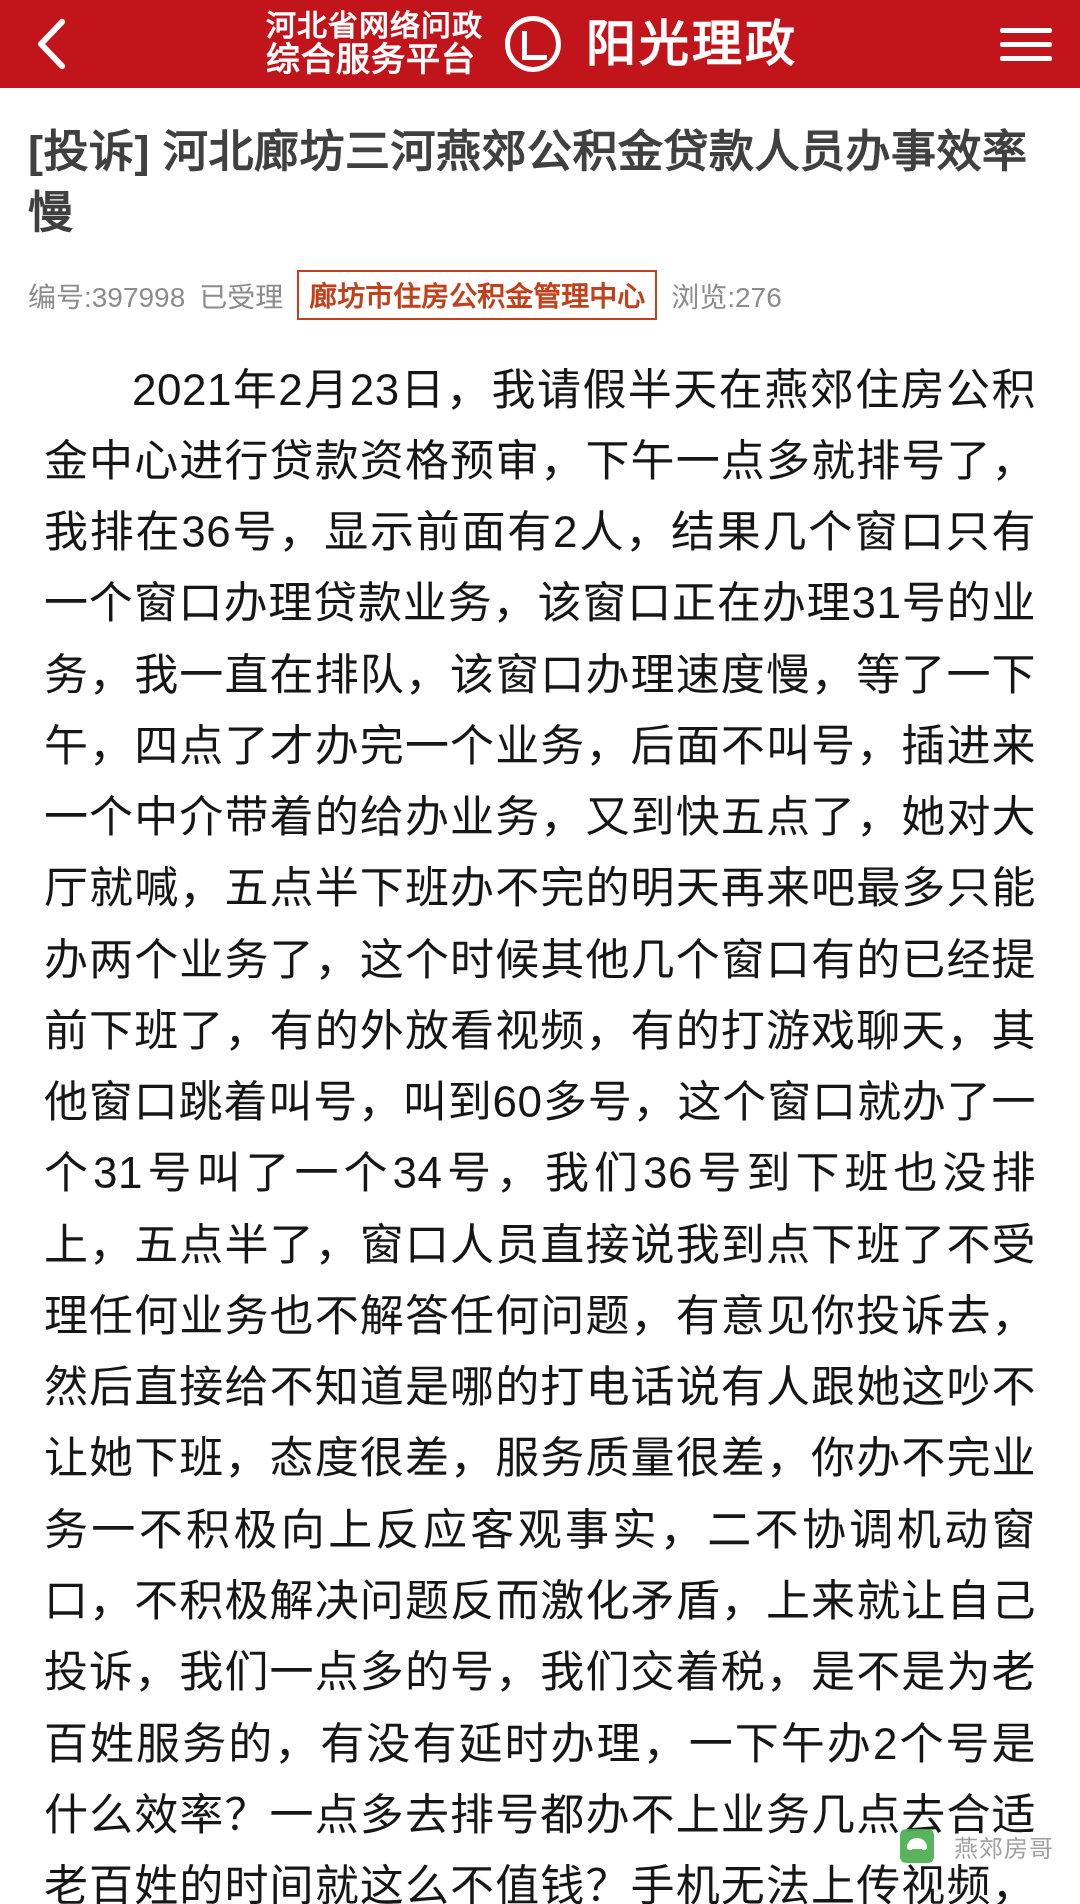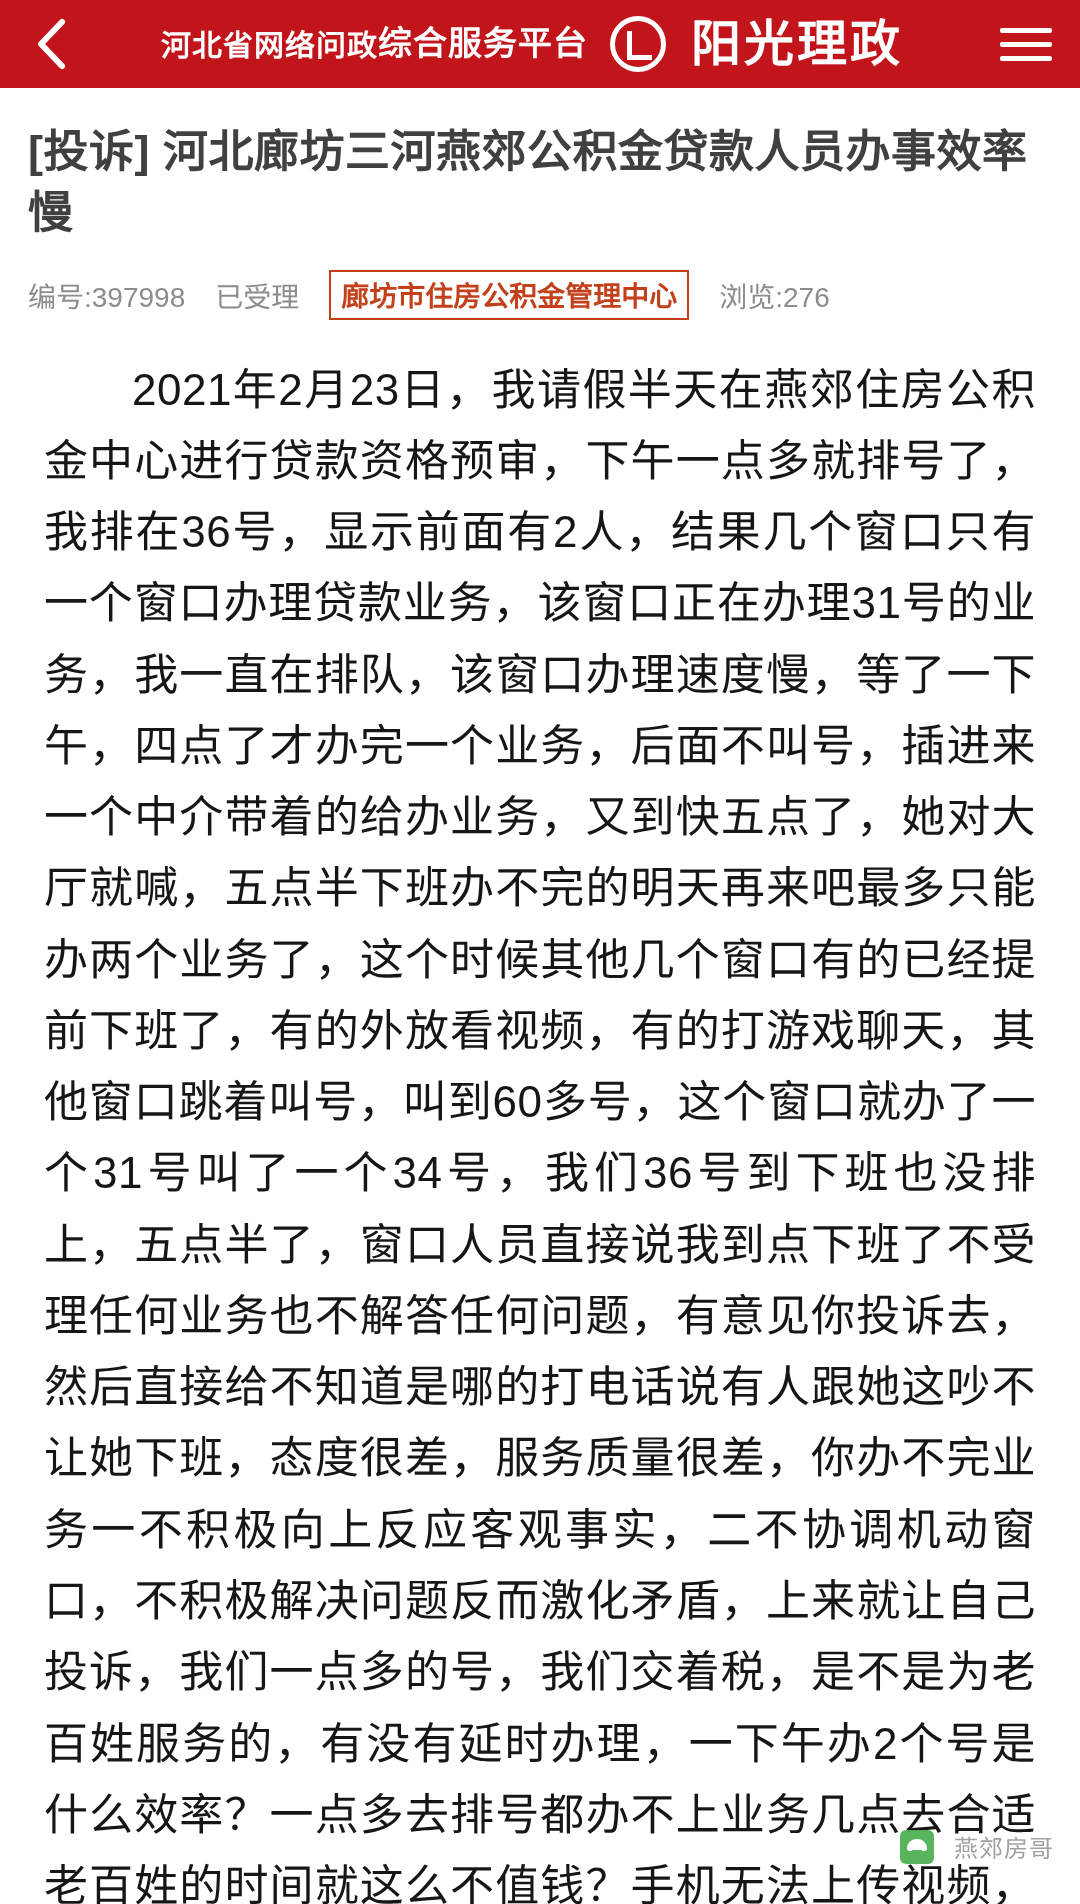--- a/index.html
+++ b/index.html
@@ -40,21 +40,22 @@
   .brand {
     flex: 1;
     display: flex;
     align-items: center;
     justify-content: center;
     gap: 22px;
     margin-left: -10px;
   }
   .brand-left {
     display: flex;
-    align-items: flex-end;
+    flex-direction: column;
+    align-items: flex-start;
     justify-content: center;
     color: #ffffff;
     font-weight: bold;
     line-height: 1.05;
     letter-spacing: 1px;
   }
   .brand-left .l1 { font-size: 30px; }
   .brand-left .l2 { font-size: 34px; }
 
   .brand-right {
@@ -115,21 +116,21 @@
     font-weight: bold;
     color: #404040;
     line-height: 1.35;
     letter-spacing: 0.5px;
     margin: 0 0 26px 0;
   }
   .meta-row {
     display: flex;
     align-items: center;
     flex-wrap: nowrap;
-    gap: 30px;
+    gap: 14px;
     font-size: 28px;
     color: #8c8c8c;
     margin-bottom: 34px;
   }
   .meta-dept {
     color: #c2401a;
     border: 2px solid #c2401a;
     padding: 2px 10px 4px 10px;
     font-size: 28px;
     white-space: nowrap;
@@ -147,21 +148,20 @@
     letter-spacing: 0.5px;
     margin: 16px;
   }
 
   
   .watermark {
     position: absolute;
     right: 26px;
     bottom: 40px;
     display: flex;
-    align-items: center;
     gap: 20px;
     opacity: 0.92;
   }
   .wm-logo {
     width: 34px;
     height: 34px;
     border-radius: 6px;
     background: #4caf50;
     position: relative;
     flex: none;

